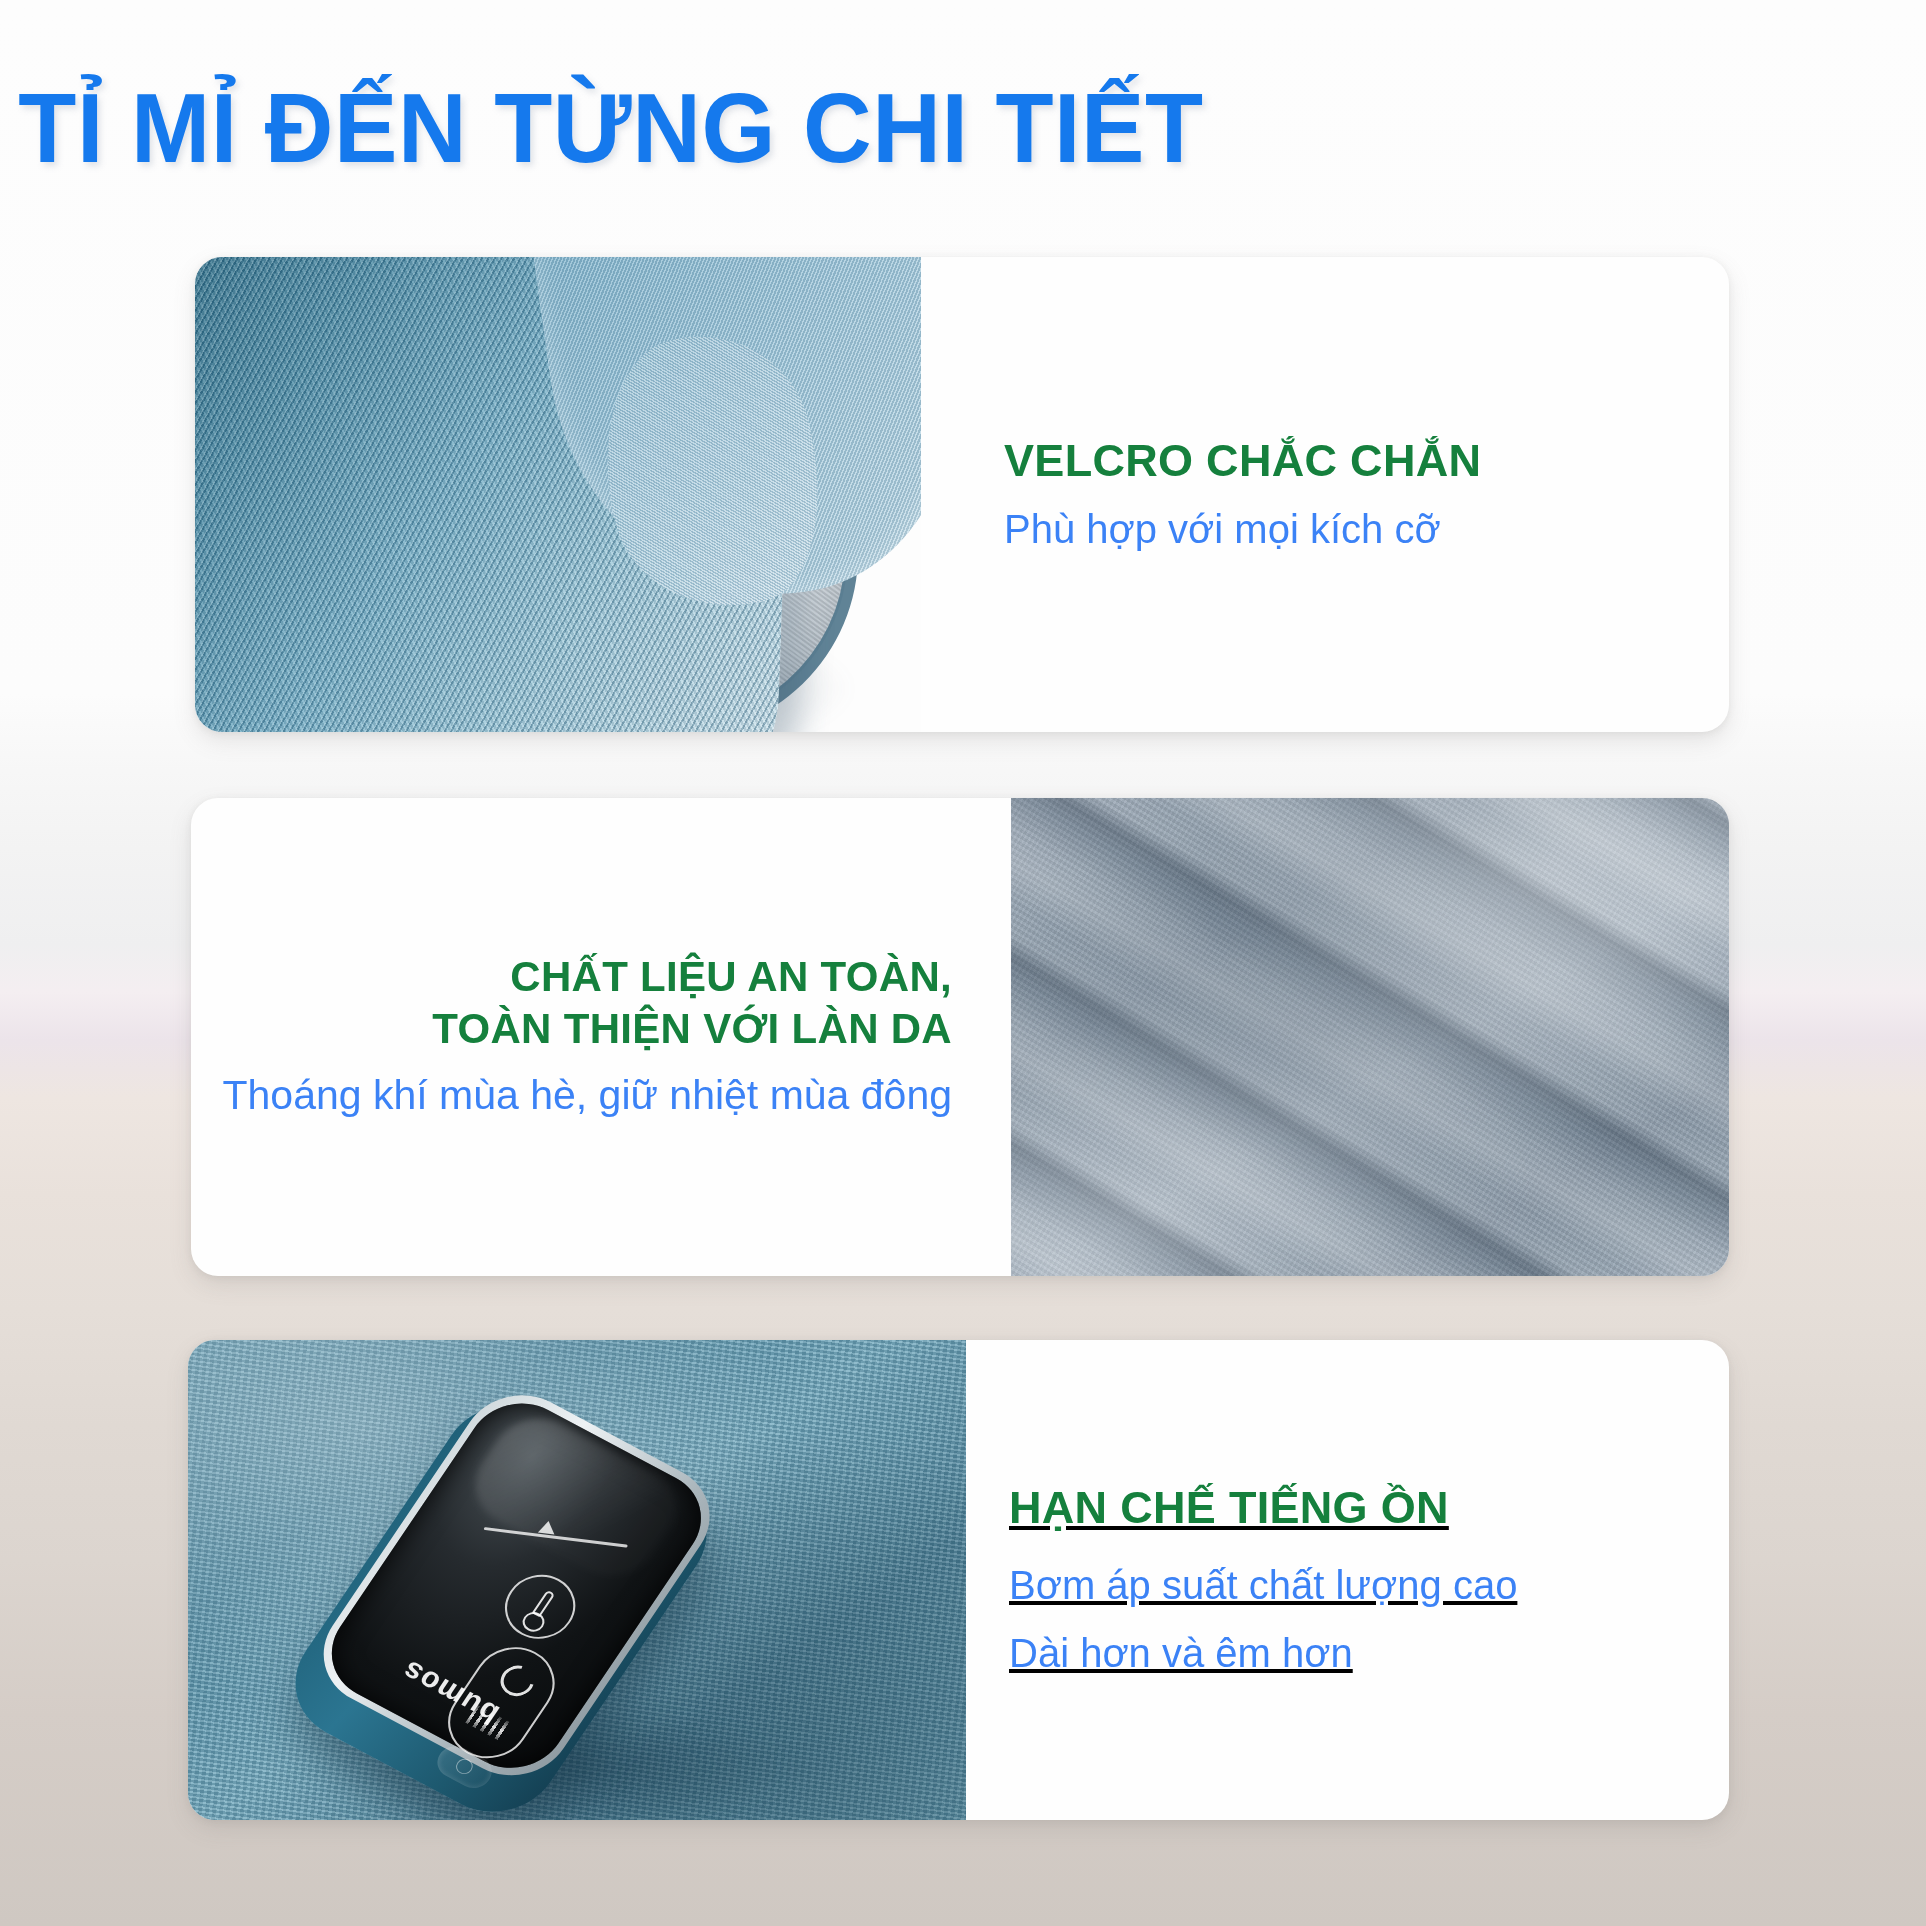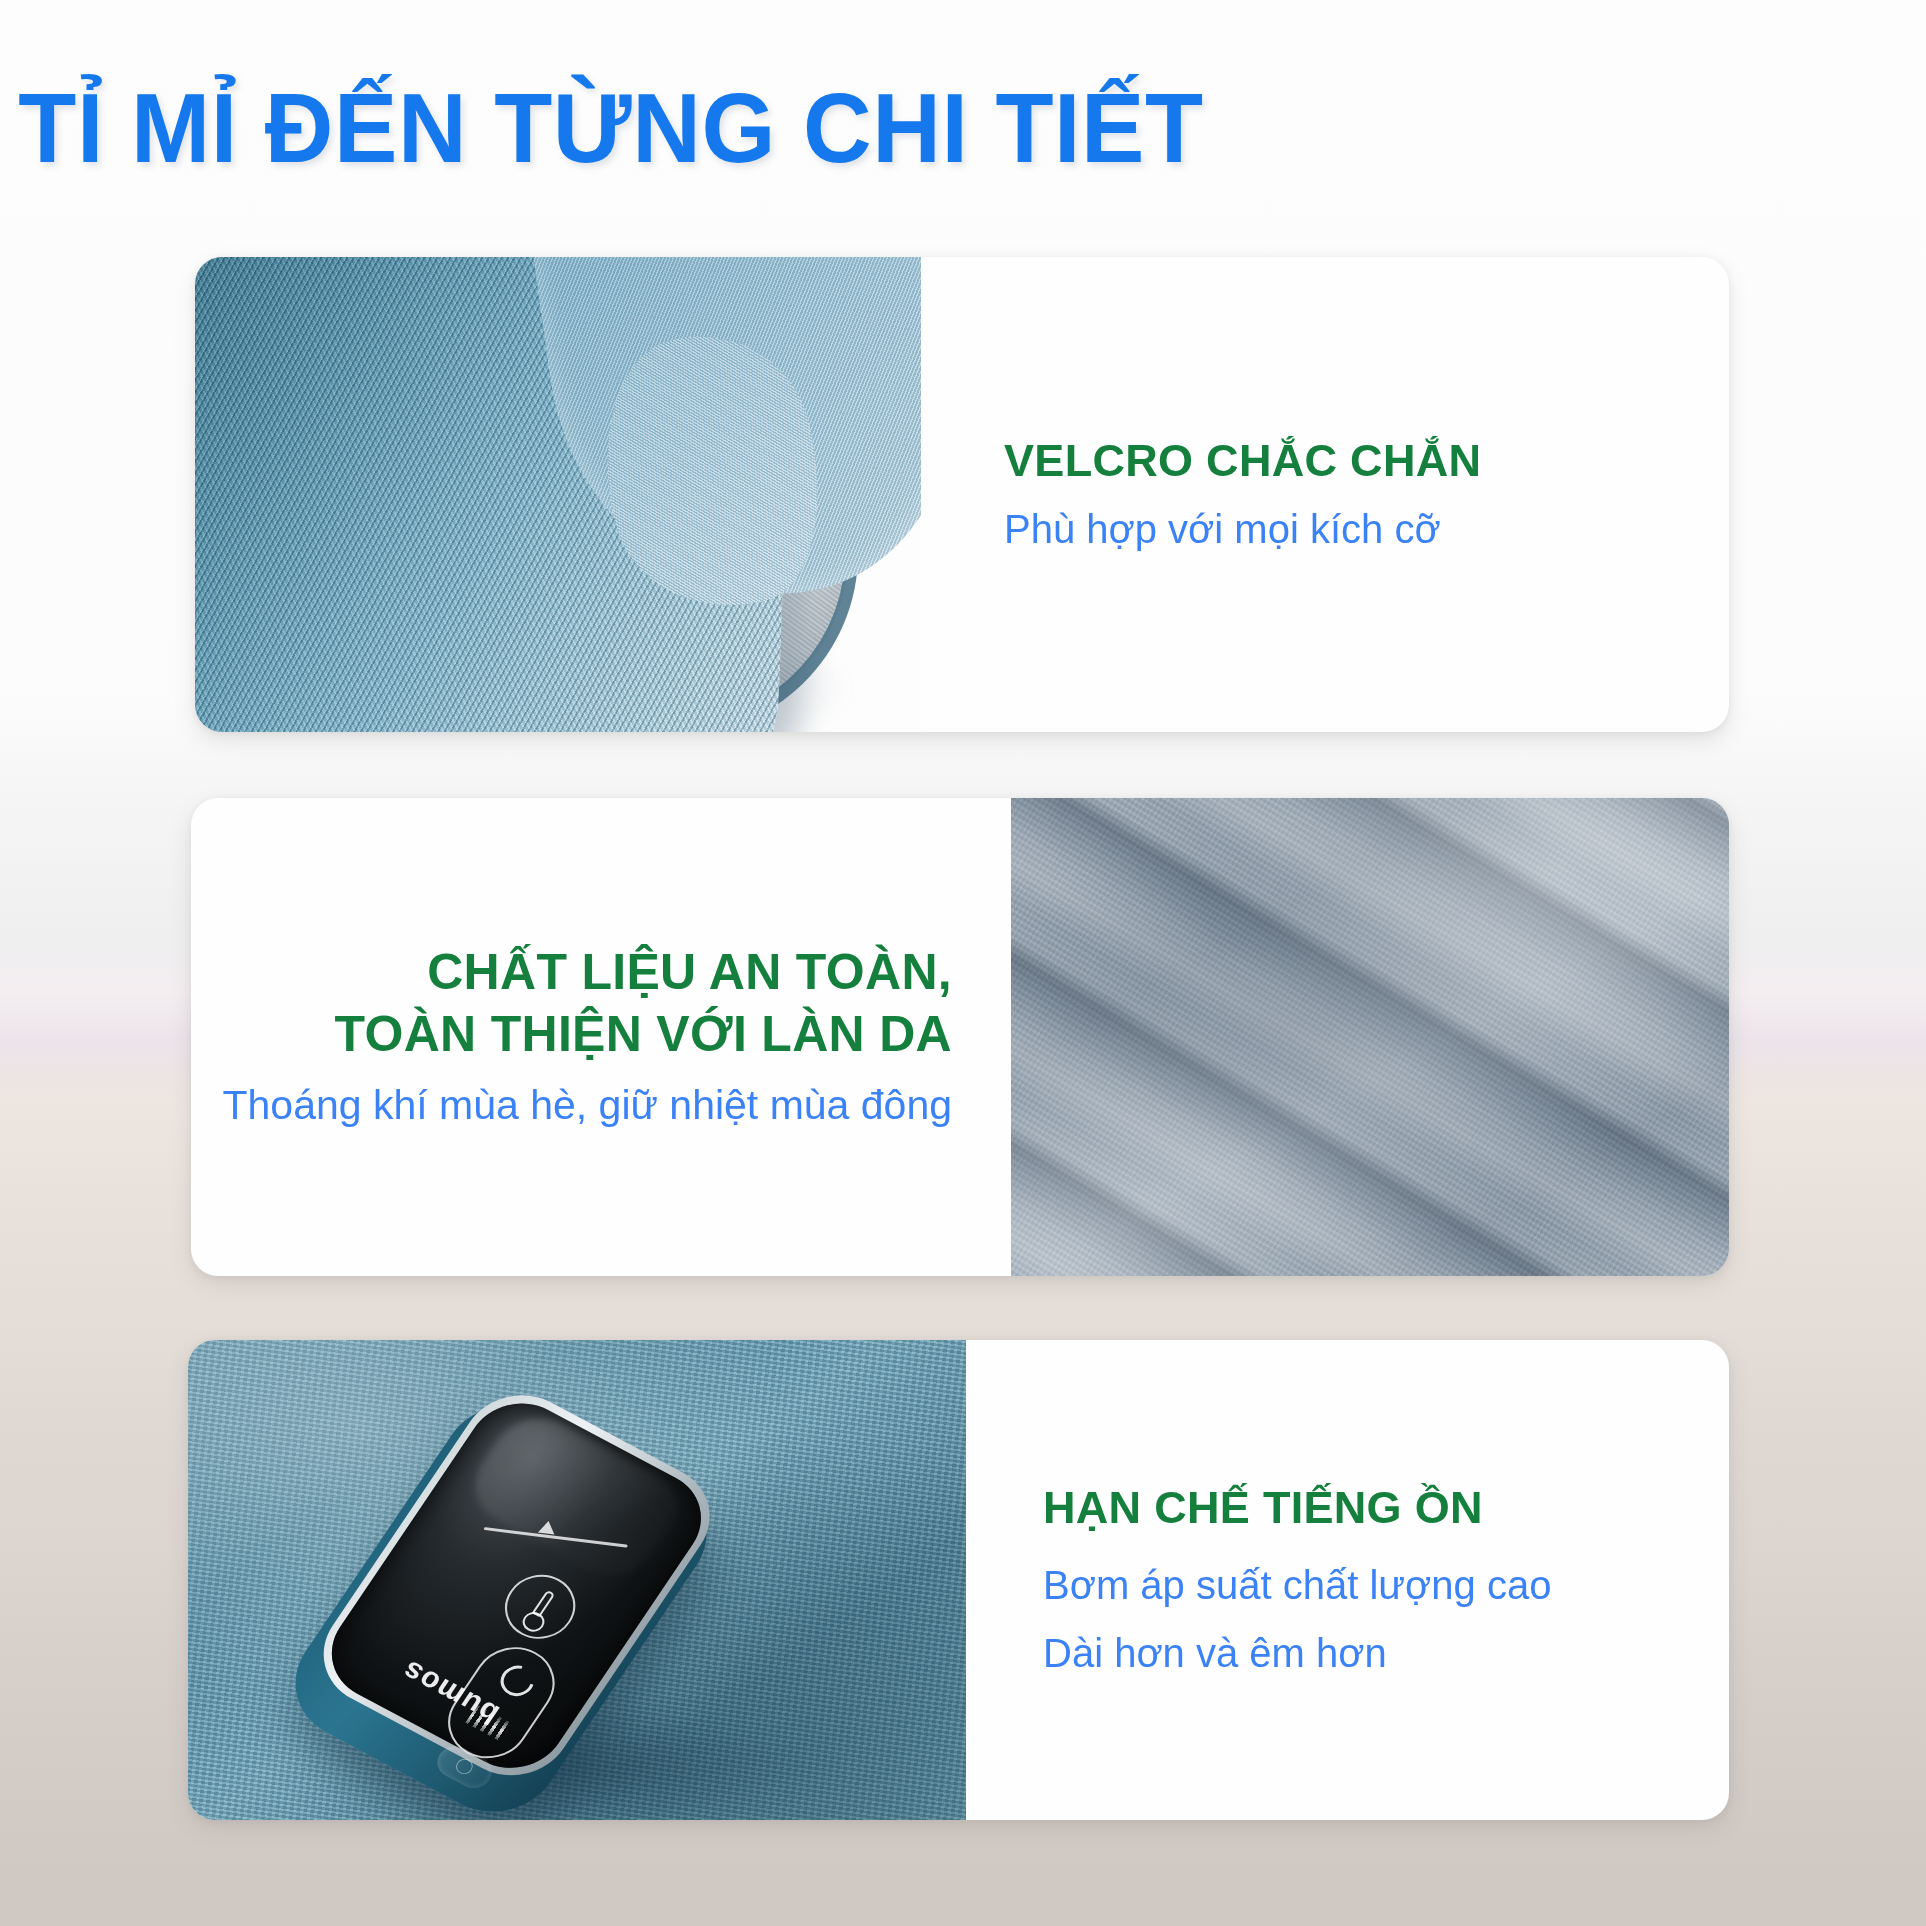--- a/index.html
+++ b/index.html
@@ -60,40 +60,40 @@
   .photo { position:relative; overflow:hidden; flex:0 0 auto; }
   .copy  { position:relative; flex:1 1 auto; display:flex; flex-direction:column; justify-content:center; }
 
   #card-1 .photo { width:726px; height:100%; }
   #card-1 .copy  { padding-left:83px; }
 
   #card-2 .photo { width:718px; height:100%; order:2; }
   #card-2 .copy  { order:1; padding-right:59px; align-items:flex-end; text-align:right; }
 
   #card-3 .photo { width:778px; height:100%; }
-  #card-3 .copy  { padding-left:77px; }
+  #card-3 .copy  { padding-left:43px;text-decoration:underline; }
 
   .head {
     font-size:45px;
     font-weight:bold;
     color:#15803d;
     letter-spacing:0.3px;
     line-height:1.18;
     white-space:nowrap;
   }
   .head.two-line { line-height:1.24; }
   .sub {
     font-size:40px;
     font-weight:normal;
     color:#3b82f6;
     line-height:1.30;
     margin-top:16.7px;
     white-space:nowrap;
   }
-  #card-2 .head { font-size:50px;text-align:right; }
+  #card-2 .head { font-size:42px;text-align:right; }
   #card-2 .sub  { font-size:41px; margin-top:14px; }
   #card-3 .sub  { margin-top:25px; }
 
   
   .p1 { background:#fdfdfd; }
   .p1 .lining {
     position:absolute; left:292px; top:112px; width:360px; height:360px;
     border-radius:50% 50% 50% 50%/ 52% 52% 48% 48%;
     background:
       radial-gradient(ellipse at 38% 34%, #fbfcfd 0%, #eceff2 38%, #cfd6dc 66%, #a9b3bb 100%);

